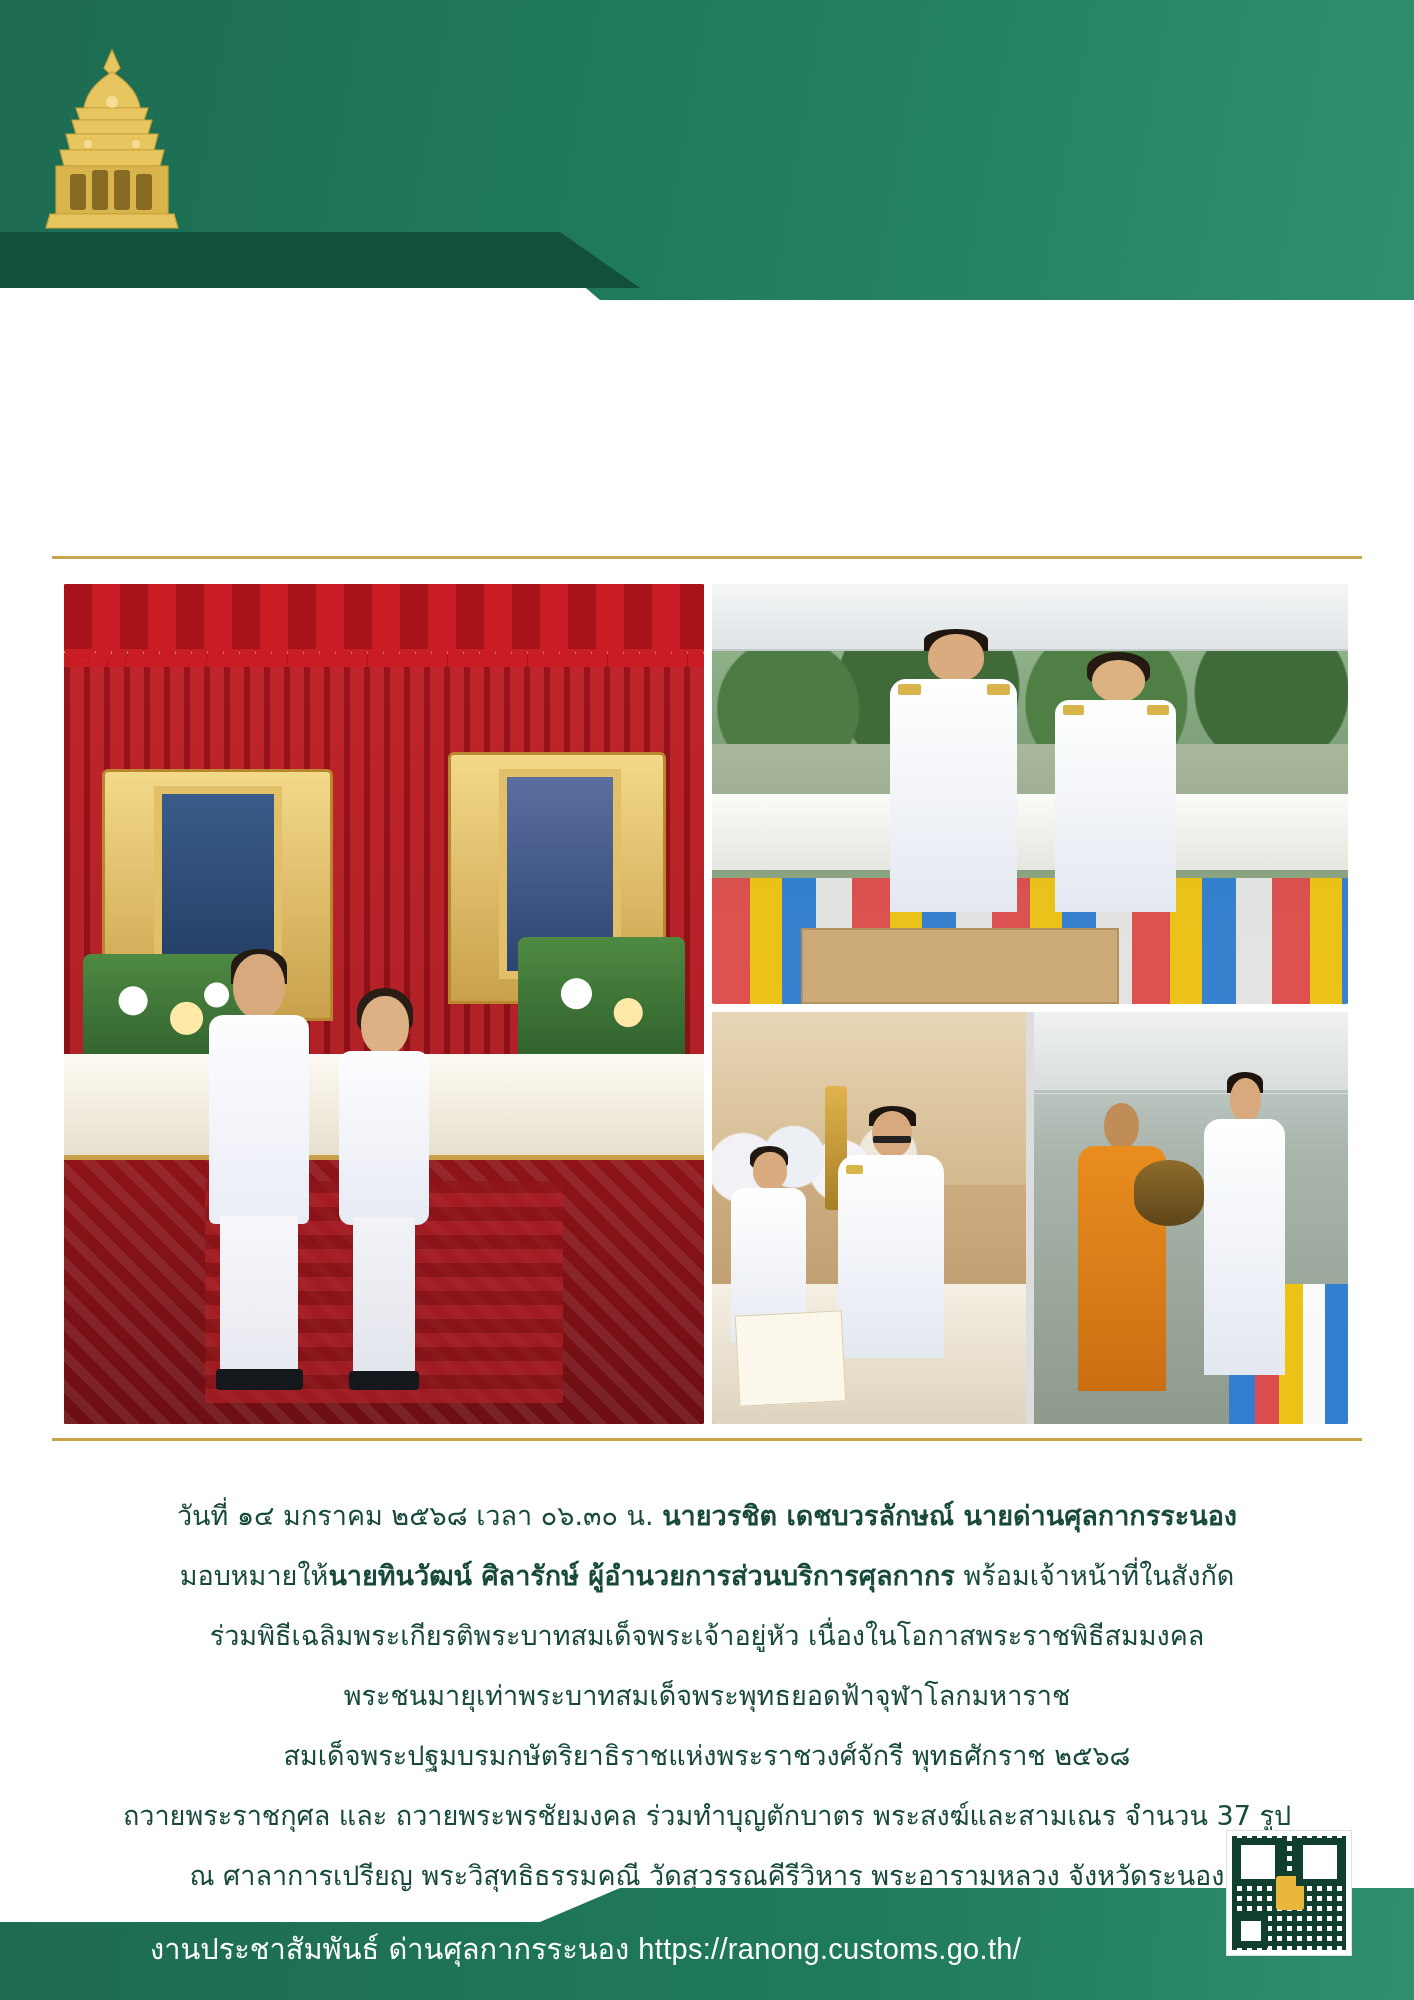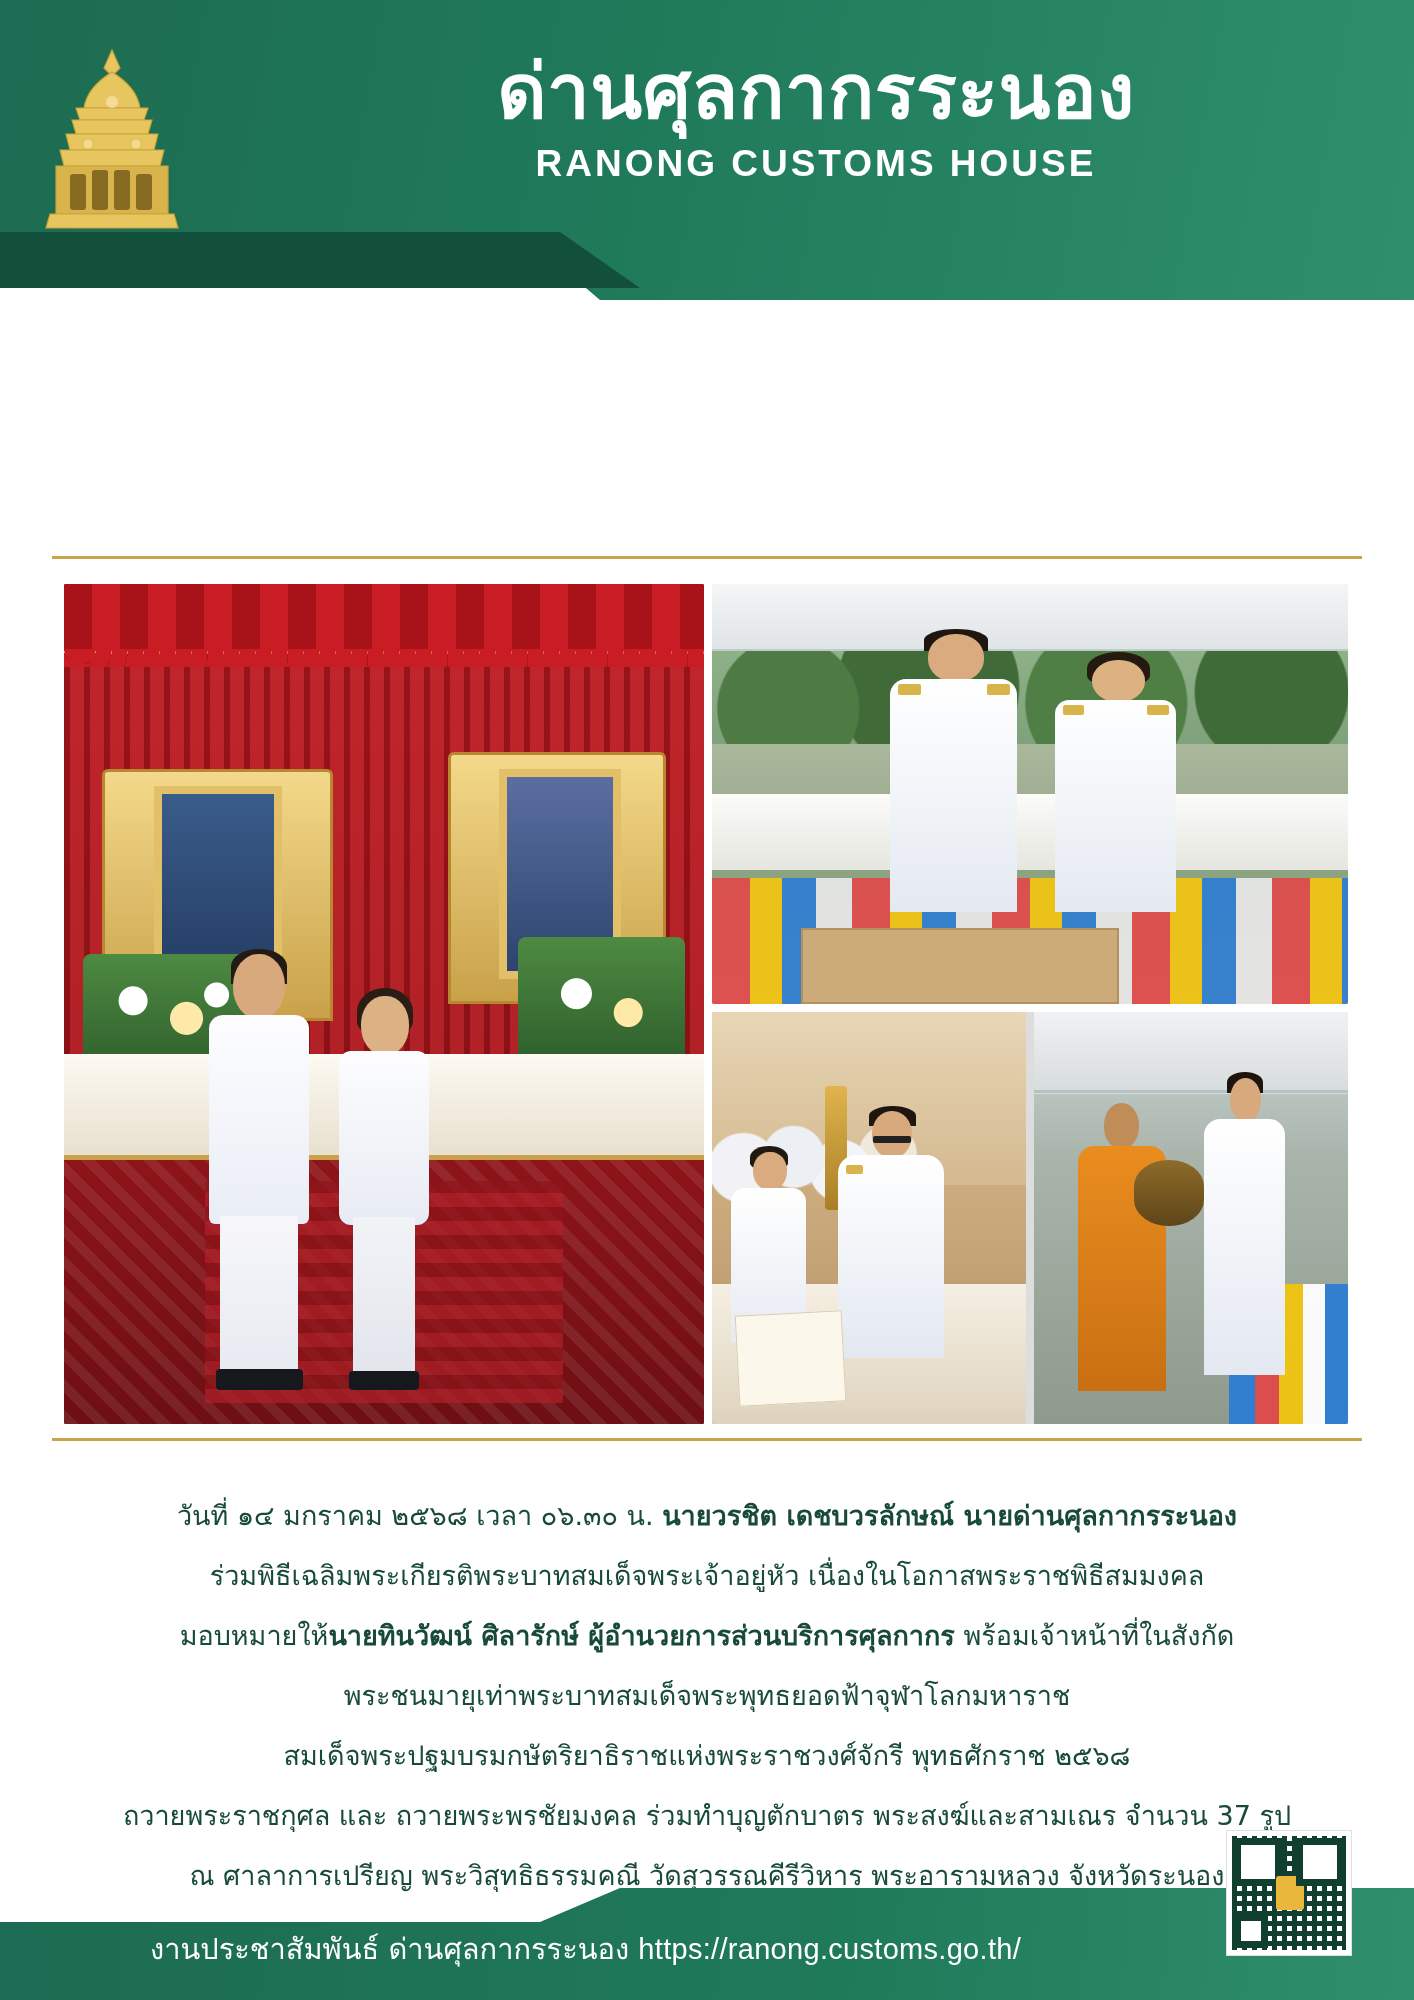--- a/index.html
+++ b/index.html
@@ -337,24 +337,20 @@
           <rect x="100" y="128" width="16" height="36" rx="3"></rect>
         </g>
         <g fill="#f3dc96">
           <circle cx="76" cy="56" r="6"></circle>
           <circle cx="52" cy="98" r="4"></circle>
           <circle cx="100" cy="98" r="4"></circle>
         </g>
       </svg>
     </div>
 
-    <div class="hdr-titles">
-      <div class="hdr-title-th">ด่านศุลกากรระนอง</div>
-      <div class="hdr-title-en">RANONG CUSTOMS HOUSE</div>
-    </div>
   </div>
 
 
   <div class="divider-gold"></div>
 
   <div class="collage">
 
     <div class="ph ph-main">
       <div class="p1-bg"></div>
       <div class="p1-curtain"></div>
@@ -447,24 +443,24 @@
     </div>
 
   </div>
 
   <div class="divider-gold2"></div>
 
   <div class="body-text">
     <p>
       <span>วันที่ ๑๔ มกราคม ๒๕๖๘ เวลา ๐๖.๓๐ น. </span><span class="b">นายวรชิต เดชบวรลักษณ์ นายด่านศุลกากรระนอง</span>
     </p>
-    <p>ร่วมพิธีเฉลิมพระเกียรติพระบาทสมเด็จพระเจ้าอยู่หัว เนื่องในโอกาสพระราชพิธีสมมงคล</p>
     <p>
       <span>มอบหมายให้</span><span class="b">นายทินวัฒน์ ศิลารักษ์ ผู้อำนวยการส่วนบริการศุลกากร</span><span> พร้อมเจ้าหน้าที่ในสังกัด</span>
     </p>
+    <p>ร่วมพิธีเฉลิมพระเกียรติพระบาทสมเด็จพระเจ้าอยู่หัว เนื่องในโอกาสพระราชพิธีสมมงคล</p>
     <p>พระชนมายุเท่าพระบาทสมเด็จพระพุทธยอดฟ้าจุฬาโลกมหาราช</p>
     <p>สมเด็จพระปฐมบรมกษัตริยาธิราชแห่งพระราชวงศ์จักรี พุทธศักราช ๒๕๖๘</p>
     <p>ถวายพระราชกุศล และ ถวายพระพรชัยมงคล  ร่วมทำบุญตักบาตร พระสงฆ์และสามเณร จำนวน 37 รูป</p>
     <p>ณ ศาลาการเปรียญ พระวิสุทธิธรรมคณี วัดสุวรรณคีรีวิหาร พระอารามหลวง จังหวัดระนอง</p>
   </div>
 
   <div class="footer">
     <div class="ft-green"></div>
 
     <div class="ft-text">

